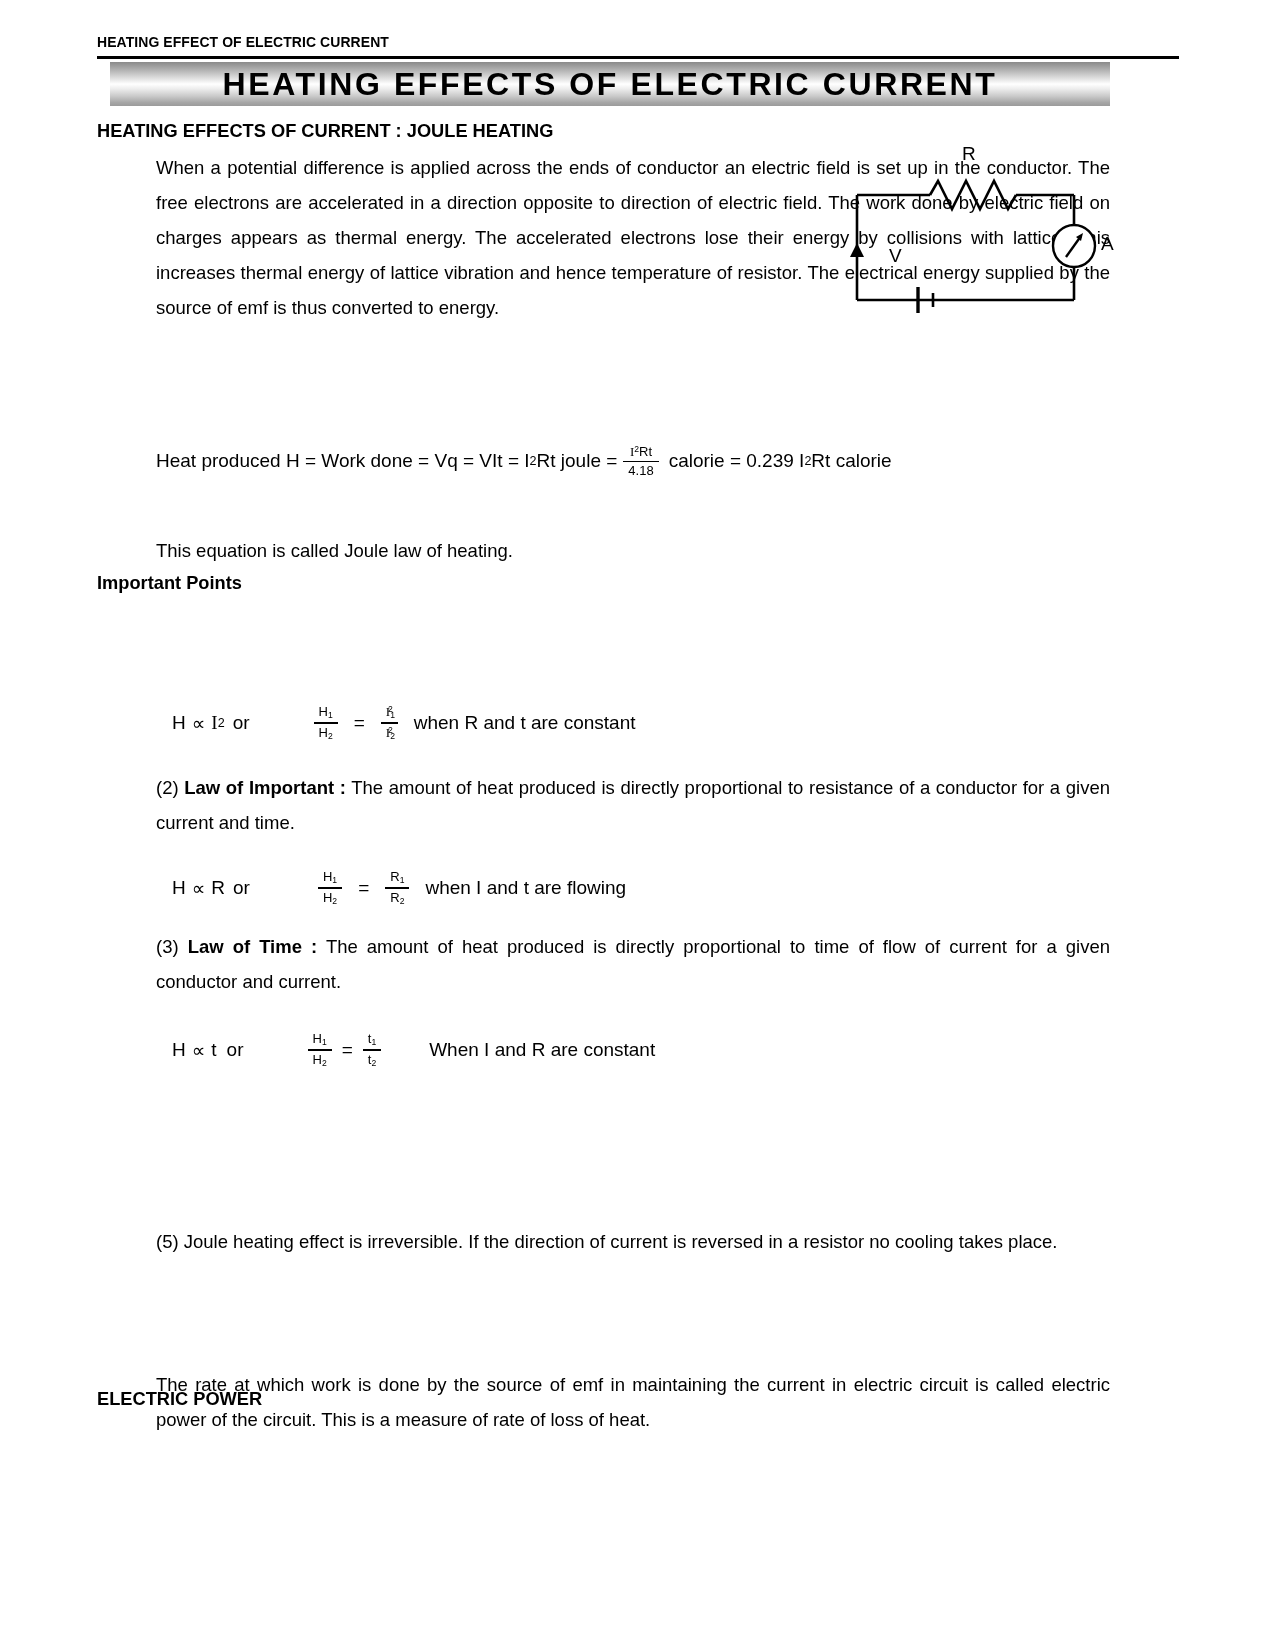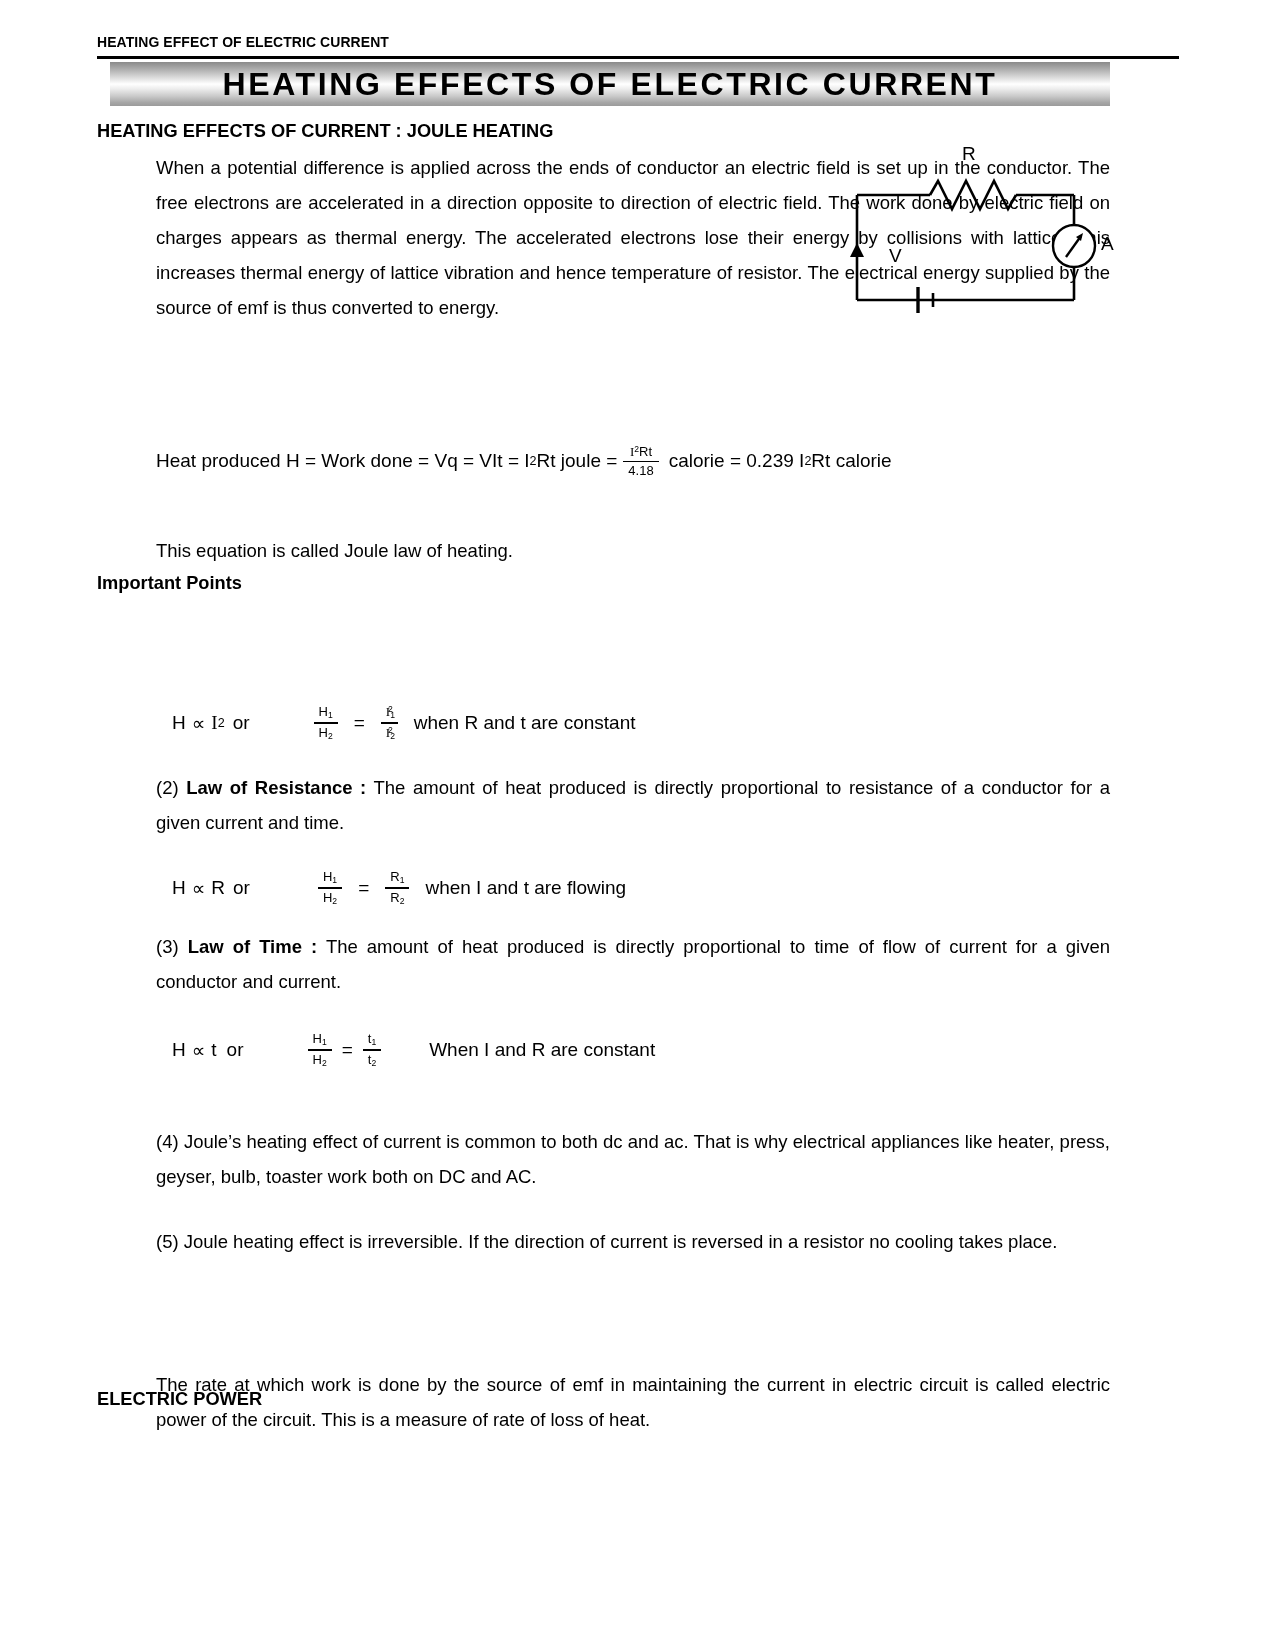--- a/index.html
+++ b/index.html
@@ -232,21 +232,21 @@
     <span class="frac">
       <span class="num"><span class="ital-I">I</span><sub>1</sub><sup style="margin-left:-7px">2</sup></span>
       <span class="bar"></span>
       <span class="den"><span class="ital-I">I</span><sub>2</sub><sup style="margin-left:-7px">2</sup></span>
     </span>
     <span style="margin-left:10px">when R and t are constant</span>
   </div>
 
   <div class="para" style="left:156px; top:770px; width:954px;">
     <span>(2)</span>
-    <span class="b">Law of Resistance :</span><span> The amount of heat produced is directly proportional to resistance of a conductor for a given current and time.</span>
+    <span class="b">Law of Important :</span><span> The amount of heat produced is directly proportional to resistance of a conductor for a given current and time.</span>
   </div>
 
   <div class="mathline" style="left:172px; top:870px;">
     <span>H</span>
     <span style="margin:0 6px">∝</span>
     <span>R</span>
     <span style="margin-left:8px">or</span>
     <span class="gap" style="width:62px"></span>
     <span class="frac">
       <span class="num"><span>H</span><sub>1</sub></span>
@@ -280,23 +280,20 @@
     </span>
     <span style="margin:0 4px">=</span>
     <span class="frac">
       <span class="num"><span>t</span><sub>1</sub></span>
       <span class="bar"></span>
       <span class="den"><span>t</span><sub>2</sub></span>
     </span>
     <span style="margin-left:42px">When I and R are constant</span>
   </div>
 
-  <div class="para" style="left:156px; top:1124px; width:954px;">
-    <span>(4) Joule’s heating effect of current is common to both dc and ac. That is why electrical appliances like heater, press, geyser, bulb, toaster work both on DC and AC.</span>
-  </div>
 
   <div class="para" style="left:156px; top:1224px; width:954px;">
     <span>(5) Joule heating effect is irreversible. If the direction of current is reversed in a resistor no cooling takes place.</span>
   </div>
 
 
   <div class="section-head" style="left:97px; top:1388px;">ELECTRIC POWER</div>
 
   <div class="para" style="left:156px; top:1367px; width:954px;">
     <span>The rate at which work is done by the source of emf in maintaining the current in electric circuit is called electric power of the circuit. This is a measure of rate of loss of heat.</span>

